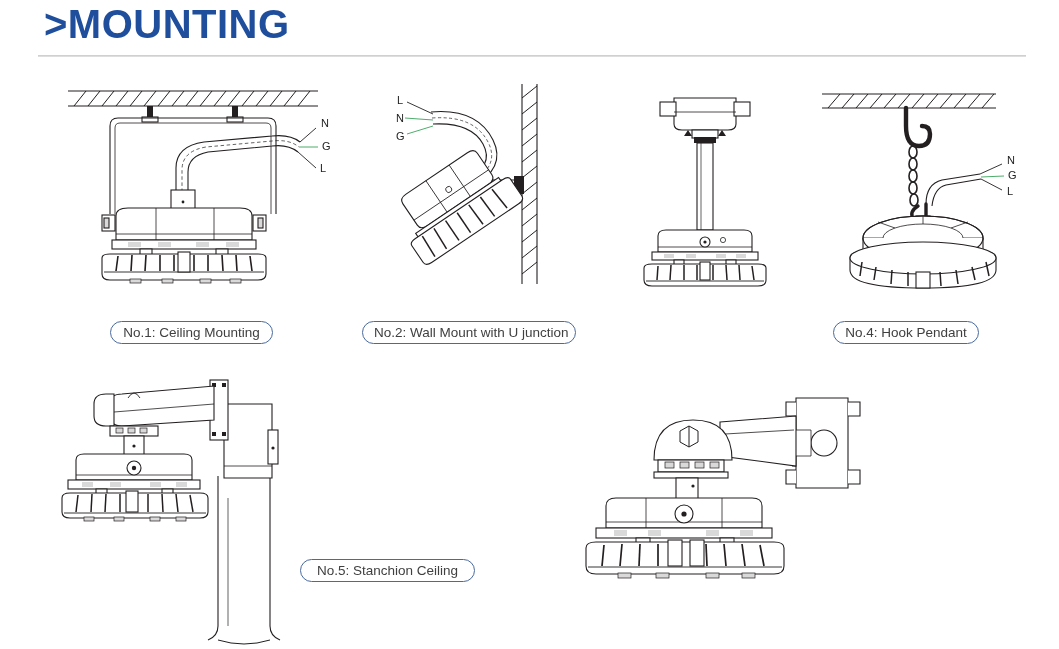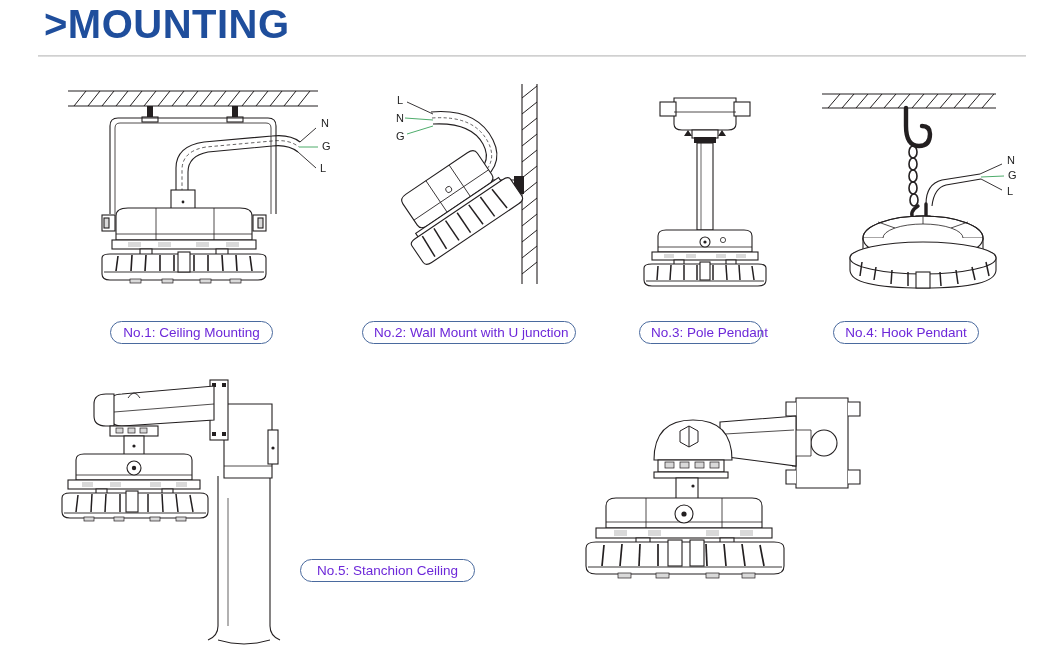--- a/index.html
+++ b/index.html
@@ -19,21 +19,21 @@
   }
   .rule{
     position:absolute;left:38px;top:55px;width:988px;height:2px;
     background:linear-gradient(to bottom,#c9c9c9,#e4e4e4);
   }
 
   
   .label{
     position:absolute;height:23px;line-height:21px;
     border:1px solid #4a6a9e;border-radius:12px;
-    background:#ffffff;color:#6d28d9;
+    background:#ffffff;color:#404040;
     font-size:13.5px;text-align:center;
     padding:0 11px;white-space:nowrap;
     box-sizing:border-box;
   }
 
   
   .fig{position:absolute;}
   .fig svg{display:block;overflow:visible;}
 
   .wire-lbl{font-family:"Liberation Sans",sans-serif;font-size:11px;fill:#222;}
@@ -244,21 +244,20 @@
           <line x1="67" y1="175" x2="67" y2="190"></line>
         <line x1="83" y1="175" x2="83" y2="190"></line>
           <line x1="96" y1="175" x2="97" y2="190"></line>
         <line x1="109" y1="175" x2="110" y2="190"></line>
           <line x1="122" y1="176" x2="124" y2="190"></line>
       </g>
       <line x1="16" y1="191" x2="134" y2="191" stroke-width=".9"></line>
       <rect x="70" y="172" width="10" height="18" fill="#fff"></rect>
     </svg>
   </div>
-  <div class="label" style="left:639px;top:321px;width:123px;">No.3: Pole Pendant</div>
 
   <div class="fig" style="left:818px;top:86px;">
     <svg width="215" height="205" viewBox="0 0 215 205" fill="none" stroke="#231f20" stroke-width="1.1">
 
       <line x1="4" y1="22" x2="178" y2="22"></line>
       <line x1="4" y1="8" x2="178" y2="8"></line>
       <g stroke-width="1">
         <line x1="10" y1="22" x2="22" y2="8"></line>
           <line x1="24" y1="22" x2="36" y2="8"></line>
         <line x1="38" y1="22" x2="50" y2="8"></line>

